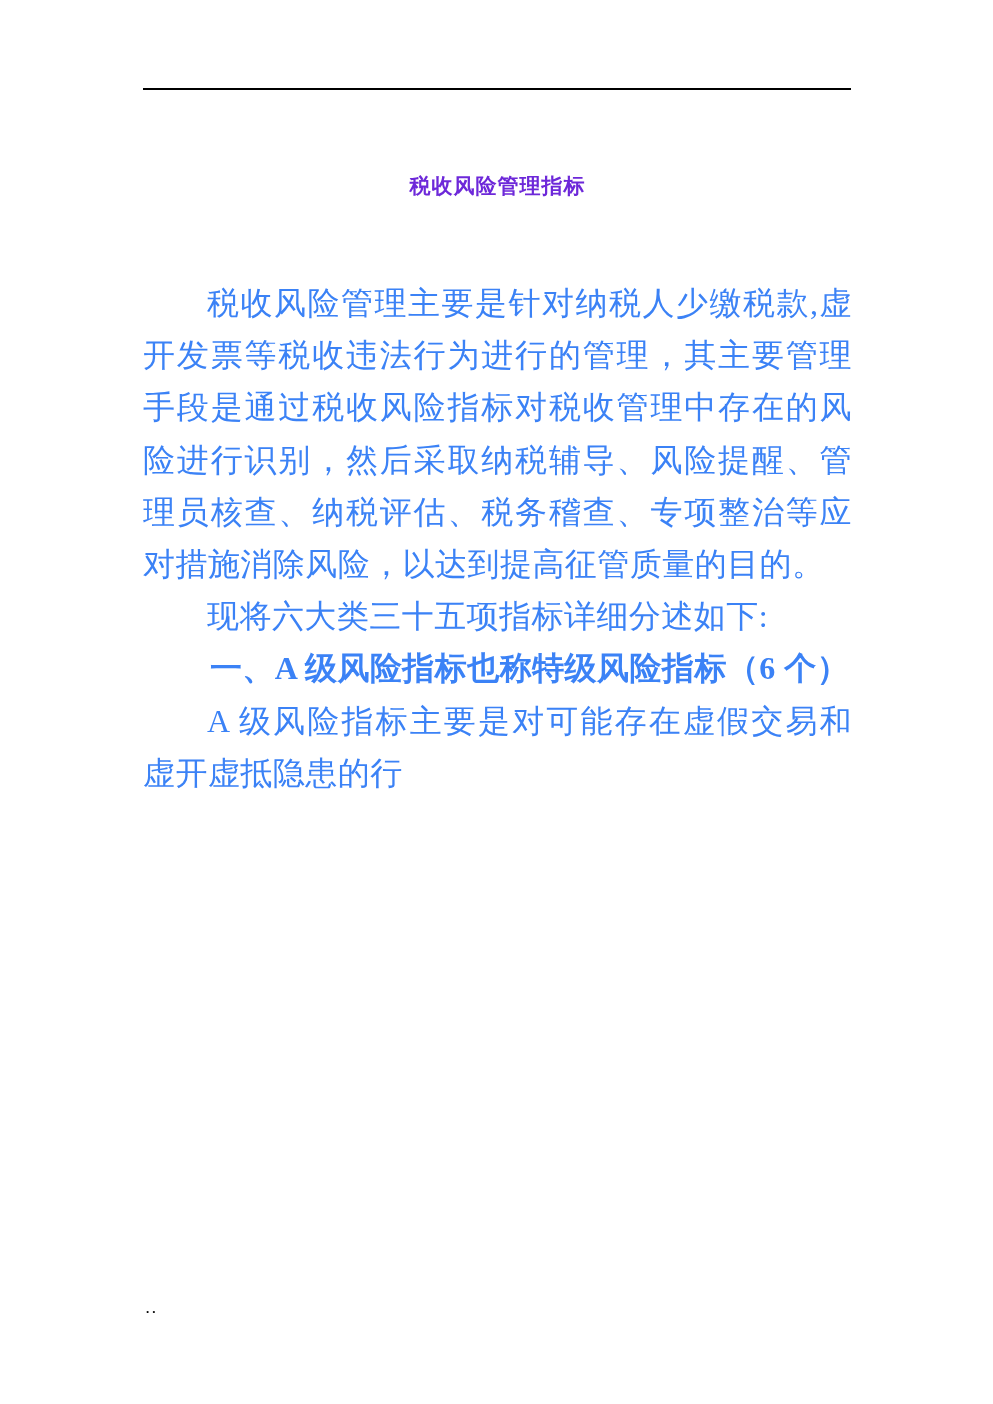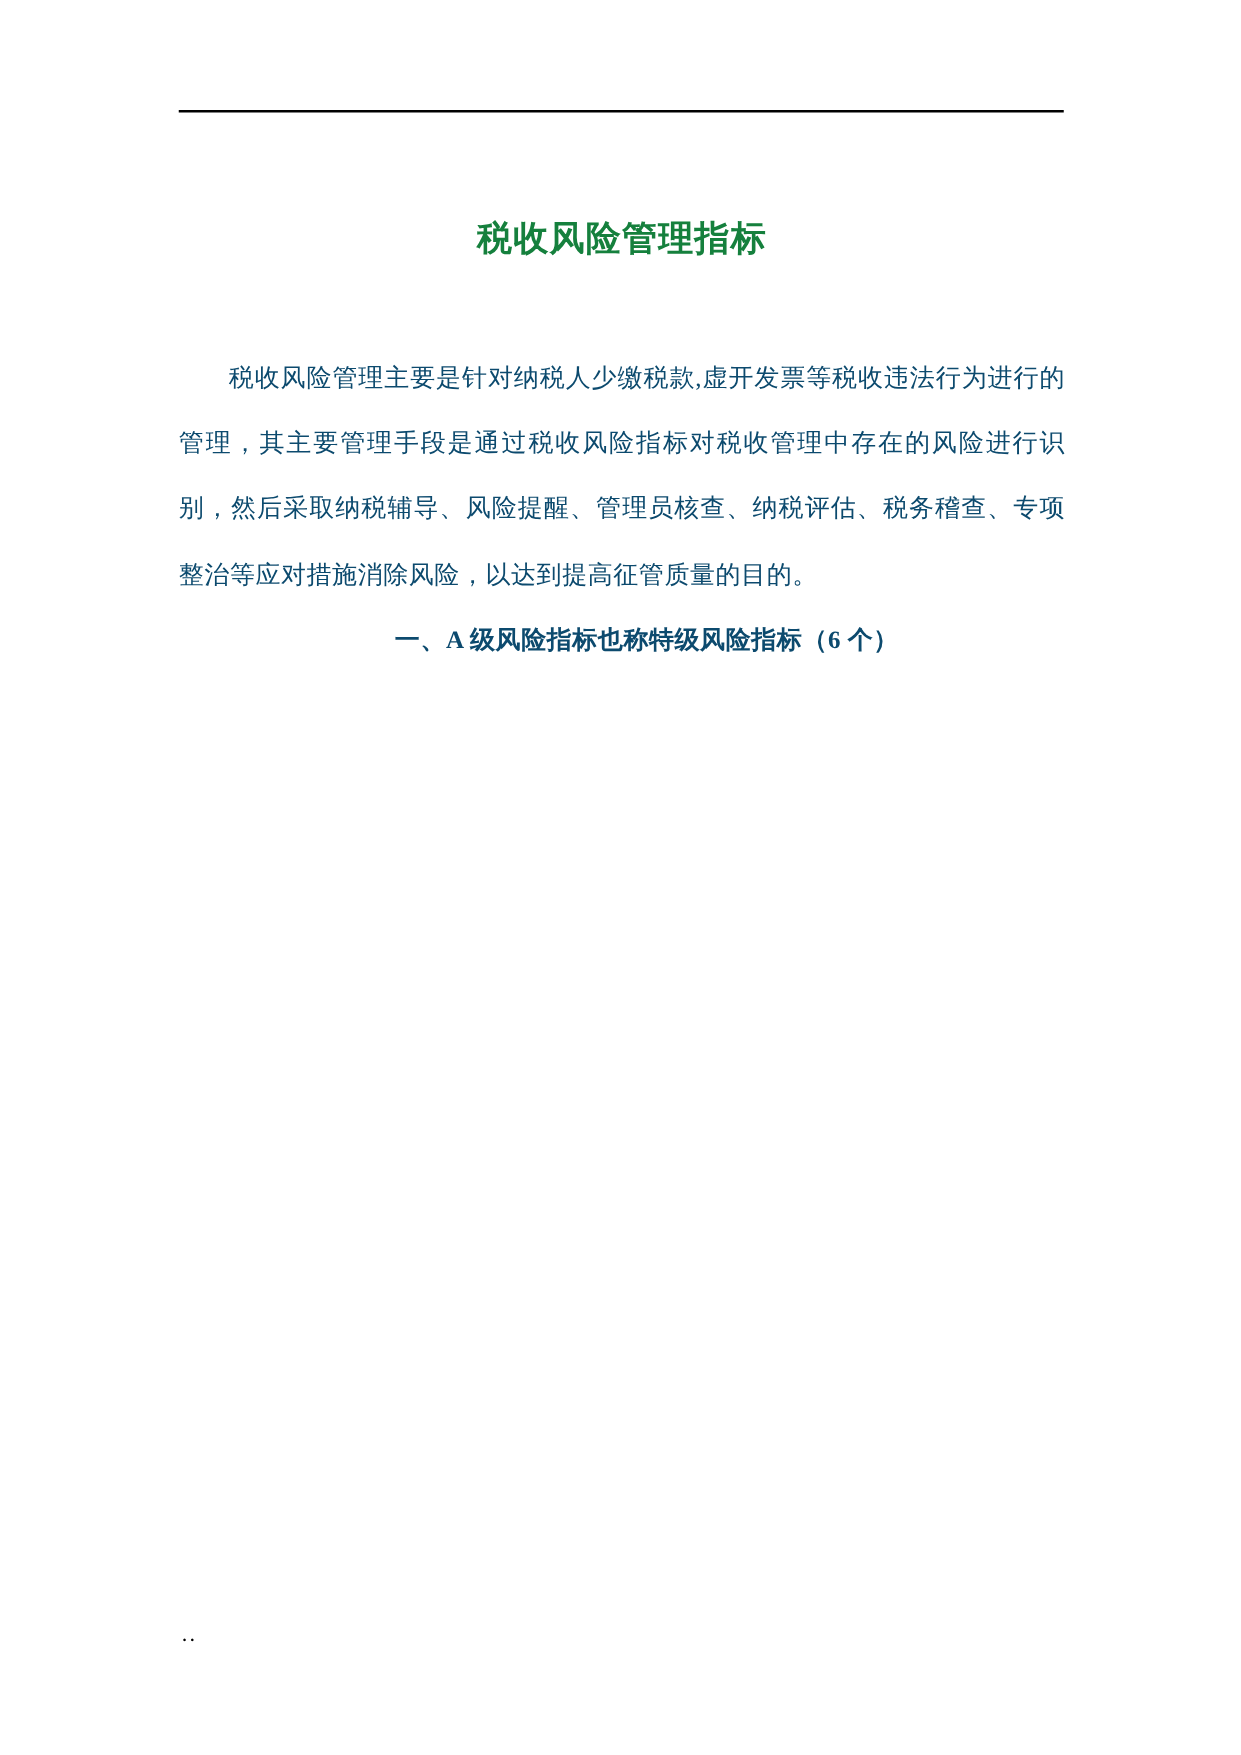--- a/index.html
+++ b/index.html
@@ -25,34 +25,34 @@
     border-top: 2px solid #000000;
   }
   .doc-title {
     position: absolute;
     left: 143px;
     top: 172px;
     width: 709px;
     margin: 0;
     text-align: center;
     font-family: "Liberation Sans", sans-serif;
-    font-size: 28px;
+    font-size: 21px;
     font-weight: 700;
     letter-spacing: 1px;
-    color: #15803d;
+    color: #6d28d9;
   }
   .doc-body {
     position: absolute;
     left: 143px;
     top: 277px;
     width: 709px;
-    font-size: 20px;
+    font-size: 32px;
     line-height: 52.2px;
     letter-spacing: 0.45px;
-    color: #0c4a6e;
+    color: #3b82f6;
   }
   .para {
     margin: 0;
     text-indent: 2em;
     text-align: justify;
   }
   .para.heading {
     font-weight: 700;
     text-align: center;
   }
@@ -70,16 +70,18 @@
   }
 </style>
 </head>
 <body>
 
 <div class="page">
   <div class="header-rule"></div>
   <h1 class="doc-title">税收风险管理指标</h1>
   <div class="doc-body" id="doc-body">
       <p class="para body"><span class="run">税收风险管理主要是针对纳税人少缴税款,虚开发票等税收违法行为进行的管理，其主要管理手段是通过税收风险指标对税收管理中存在的风险进行识别，然后采取纳税辅导、风险提醒、管理员核查、纳税评估、税务稽查、专项整治等应对措施消除风险，以达到提高征管质量的目的。</span></p>
+      <p class="para body"><span class="run">现将六大类三十五项指标详细分述如下:</span></p>
       <p class="para heading"><span class="run bold">一、A 级风险指标也称特级风险指标（6 个）</span></p>
+      <p class="para body"><span class="run">A 级风险指标主要是对可能存在虚假交易和虚开虚抵隐患的行</span></p>
     </div>
   <div class="footer-mark">..</div>
 </div>
 
 </body></html>

